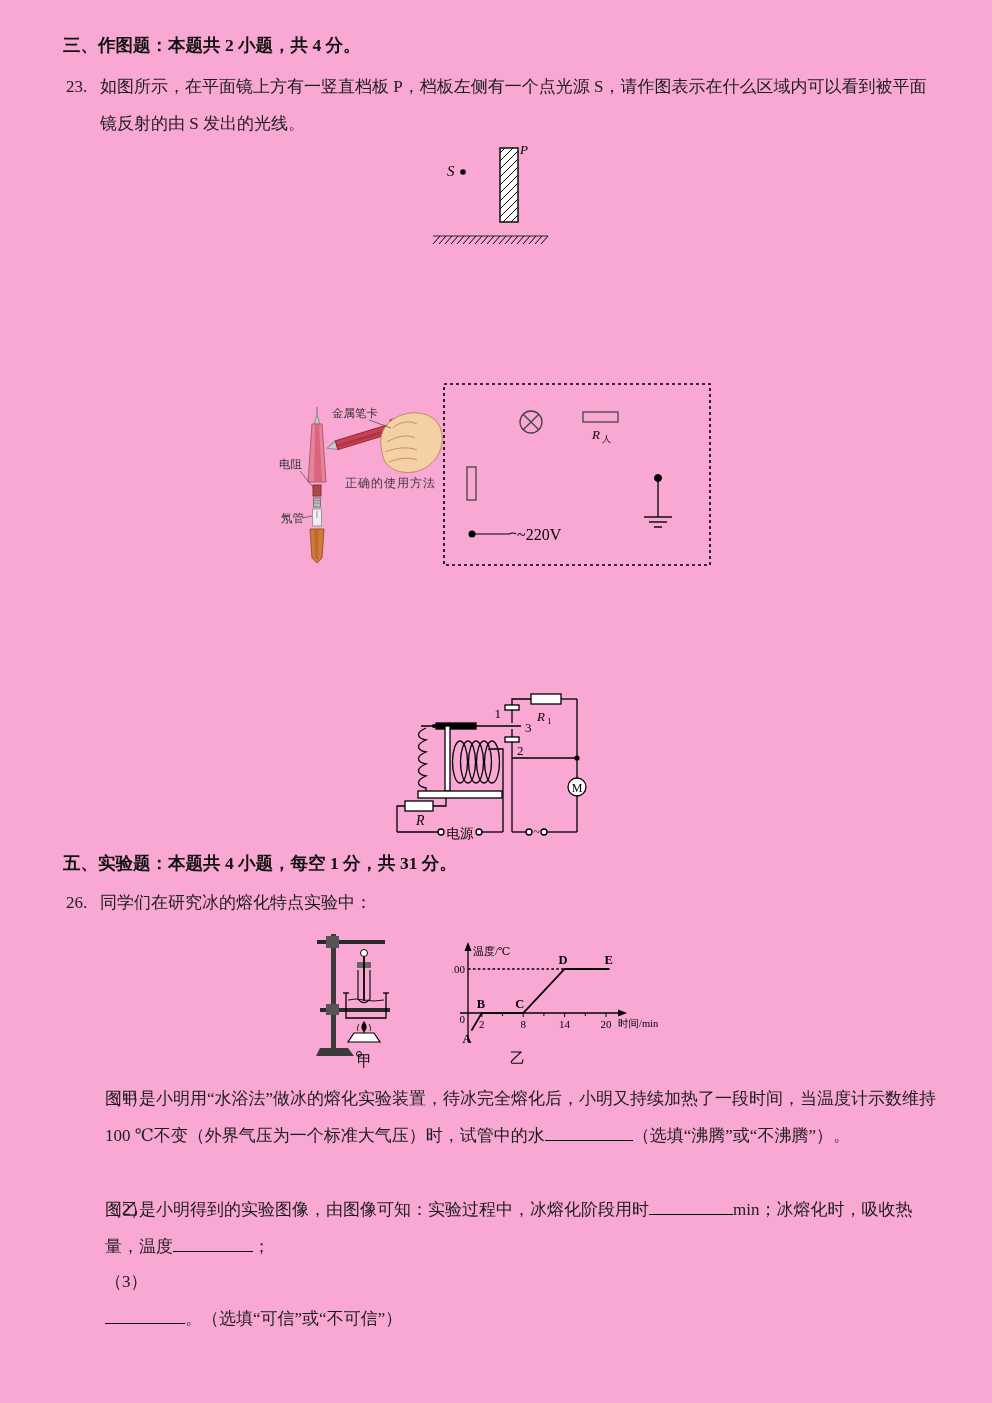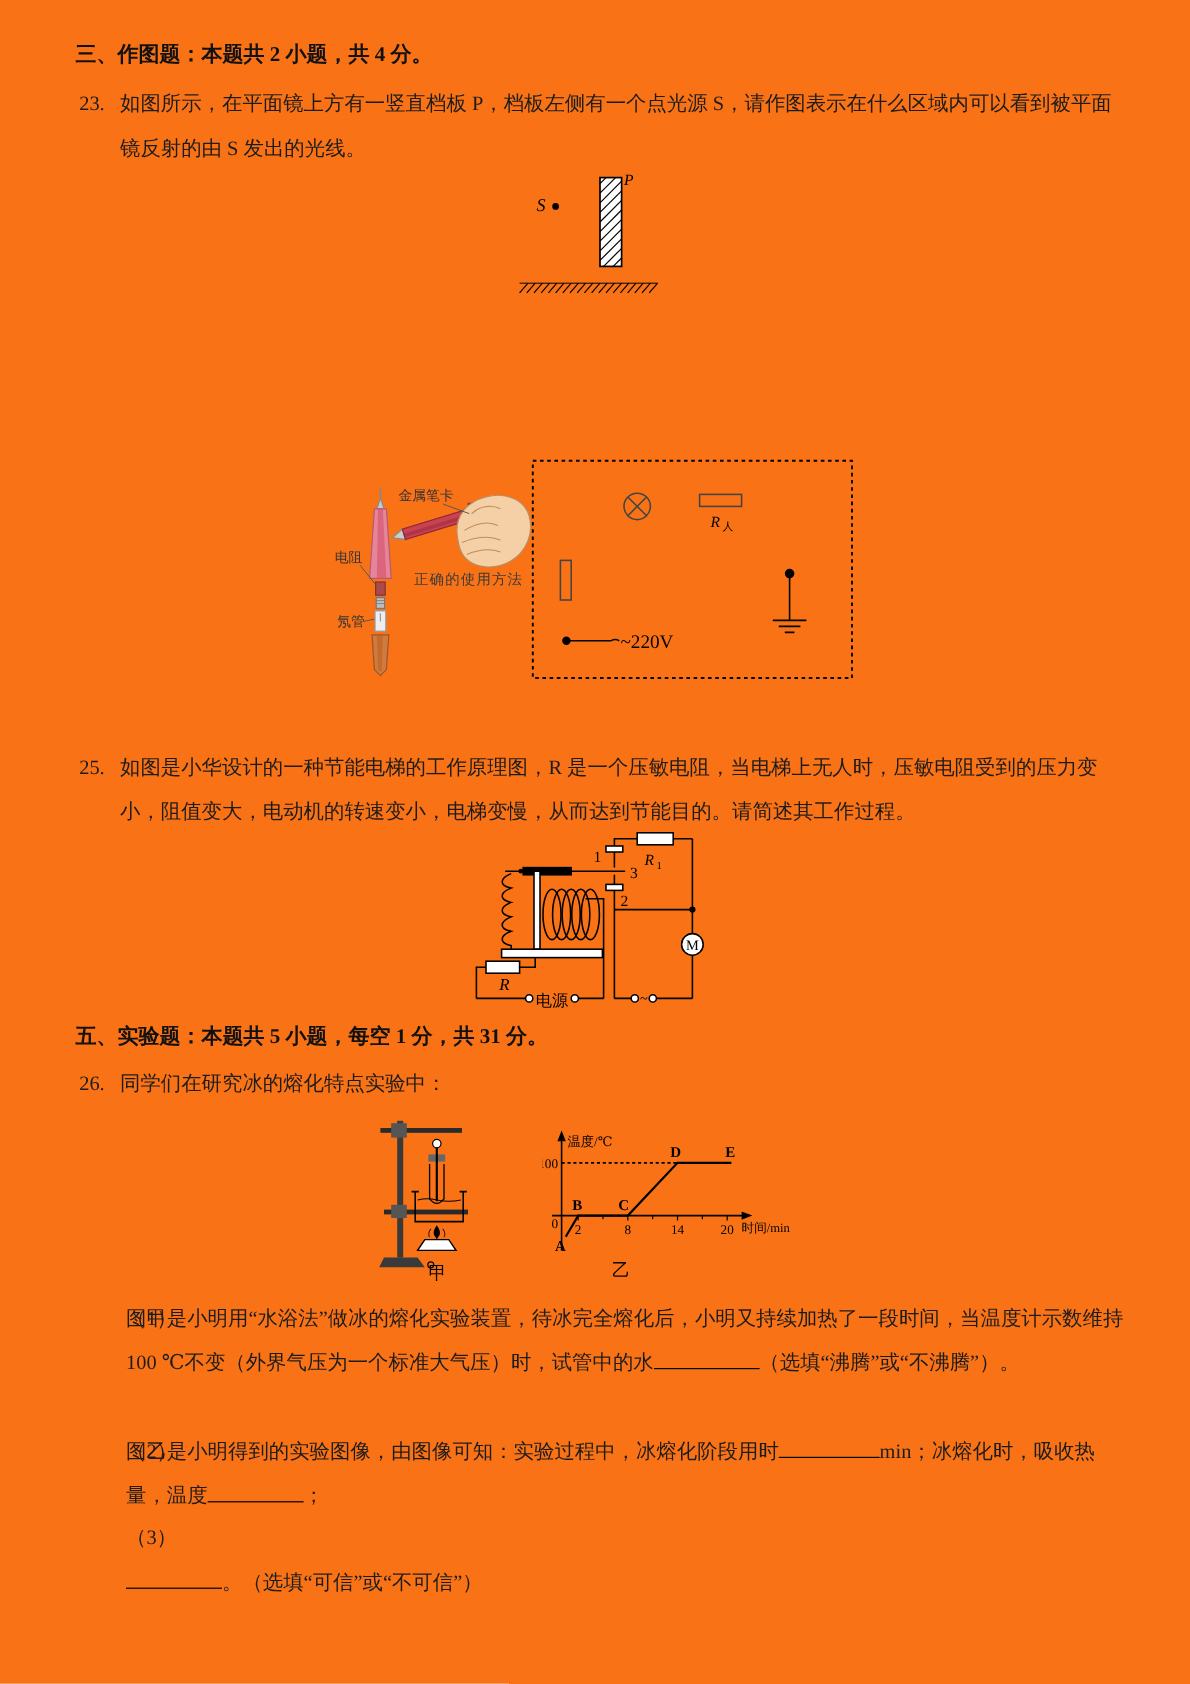--- a/index.html
+++ b/index.html
@@ -1,18 +1,18 @@
 <!DOCTYPE html>
 <html><head>
 <meta charset="utf-8">
 <style>
   html,body{margin:0;padding:0;background:#ffffff;}
   body{width:992px;height:1403px;overflow:hidden;
        font-family:"Liberation Serif","DejaVu Serif",serif;color:#1c1c1c;}
-  .page{position:relative;width:992px;height:1403px;background:#f97316;}
+  .page{position:relative;width:992px;height:1403px;background:#f9a8d4;}
   .sec-title{position:absolute;font-weight:bold;font-size:17.5px;white-space:nowrap;color:#111;}
   .q{position:absolute;font-size:17px;line-height:37px;}
   .q .qnum{position:absolute;left:0;top:0;text-align:center;}
   .q .qtext{margin-left:34px;}
   .sub{position:absolute;left:105px;width:834px;font-size:17px;line-height:37px;}
   .sub .qnum{position:absolute;left:0;top:0;}
   .sub .subtext{}
   .blank{display:inline-block;border-bottom:1.2px solid #000;height:15px;vertical-align:baseline;}
   .w88{width:88px}.w84{width:84px}.w80{width:80px}
   svg.fig{position:absolute;}
@@ -135,24 +135,20 @@
       </g>
       <g>
         <circle cx="207" cy="152" r="3.5" fill="#000"></circle>
         <path d="M210,152 L244,152 Q248,150 251,152" fill="none" stroke="#000" stroke-width="1.2"></path>
         <text x="252" y="158" font-size="16">~220V</text>
       </g>
     </g>
   </svg>
 
 
-  <div class="q" style="top:621px;left:66px;width:872px">
-    <span class="qnum">25.</span>
-    <div class="qtext">如图是小华设计的一种节能电梯的工作原理图，R 是一个压敏电阻，当电梯上无人时，压敏电阻受到的压力变小，阻值变大，电动机的转速变小，电梯变慢，从而达到节能目的。请简述其工作过程。</div>
-  </div>
 
   <svg class="fig" style="top:692px;left:388px" width="230" height="155" viewBox="0 0 230 155">
     <g stroke="#000" fill="none" stroke-width="1.3">
 
       <line x1="33" y1="34" x2="133" y2="34"></line>
       <rect x="48" y="31" width="40" height="6" fill="#000"></rect>
       <circle cx="46" cy="34" r="2" fill="#000" stroke="none"></circle>
 
       <path d="M38,36 C28,40 28,46 38,48 C28,52 28,58 38,60 C28,64 28,70 38,72 C28,76 28,82 38,84 C28,88 28,94 38,96 L38,99"></path>
 
@@ -205,21 +201,21 @@
     <text x="137" y="40" font-size="13">3</text>
     <text x="129" y="63" font-size="13">2</text>
     <text x="149" y="29" font-size="13" font-style="italic">R</text>
     <text x="159" y="32" font-size="9">1</text>
     <text x="189" y="100" font-size="12" text-anchor="middle">M</text>
     <text x="28" y="133" font-size="14" font-style="italic">R</text>
     <text x="72" y="146" font-size="13.5" text-anchor="middle">电源</text>
     <text x="148.5" y="144" font-size="12" text-anchor="middle">~</text>
   </svg>
 
-  <div class="sec-title" style="top:851px;left:63px">五、实验题：本题共 5 小题，每空 1 分，共 31 分。</div>
+  <div class="sec-title" style="top:851px;left:63px">五、实验题：本题共 4 小题，每空 1 分，共 31 分。</div>
 
   <div class="q" style="top:884px;left:66px;width:872px">
     <span class="qnum">26.</span>
     <div class="qtext">同学们在研究冰的熔化特点实验中：</div>
   </div>
 
   <svg class="fig" style="top:928px;left:312px" width="155" height="142" viewBox="0 0 155 142">
     <g>
       <rect x="19" y="6" width="5" height="114" fill="#3a3a3a"></rect>
       <path d="M8,120 L36,120 L42,128 L4,128 Z" fill="#3a3a3a"></path>

